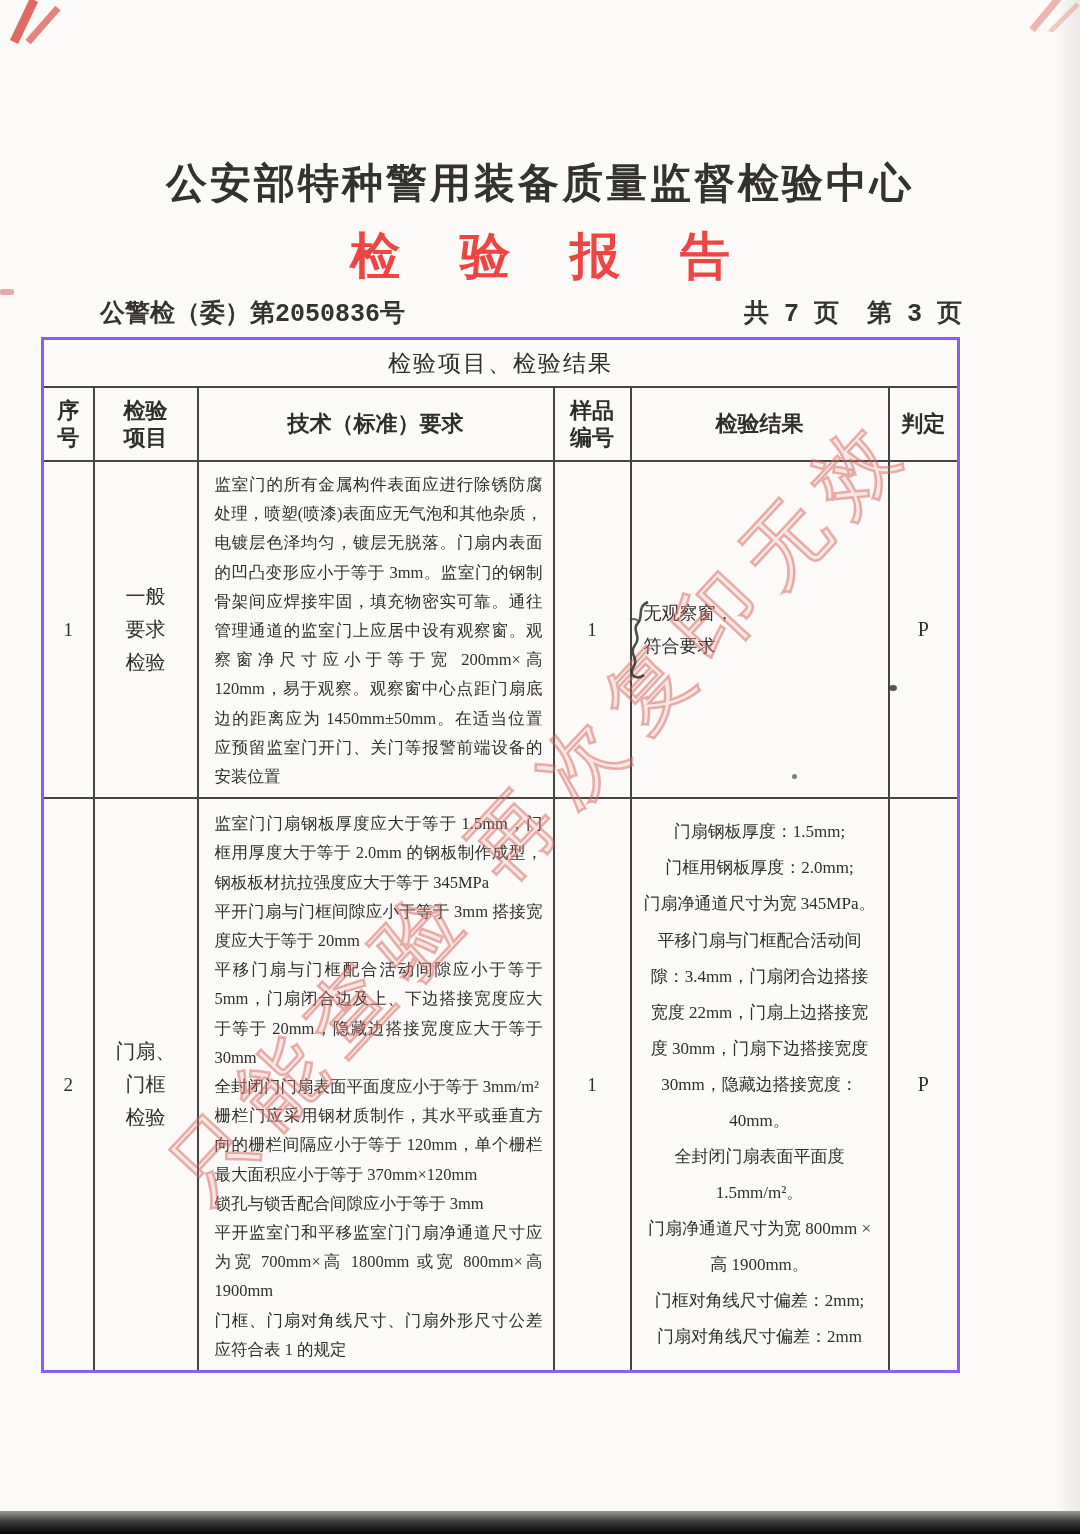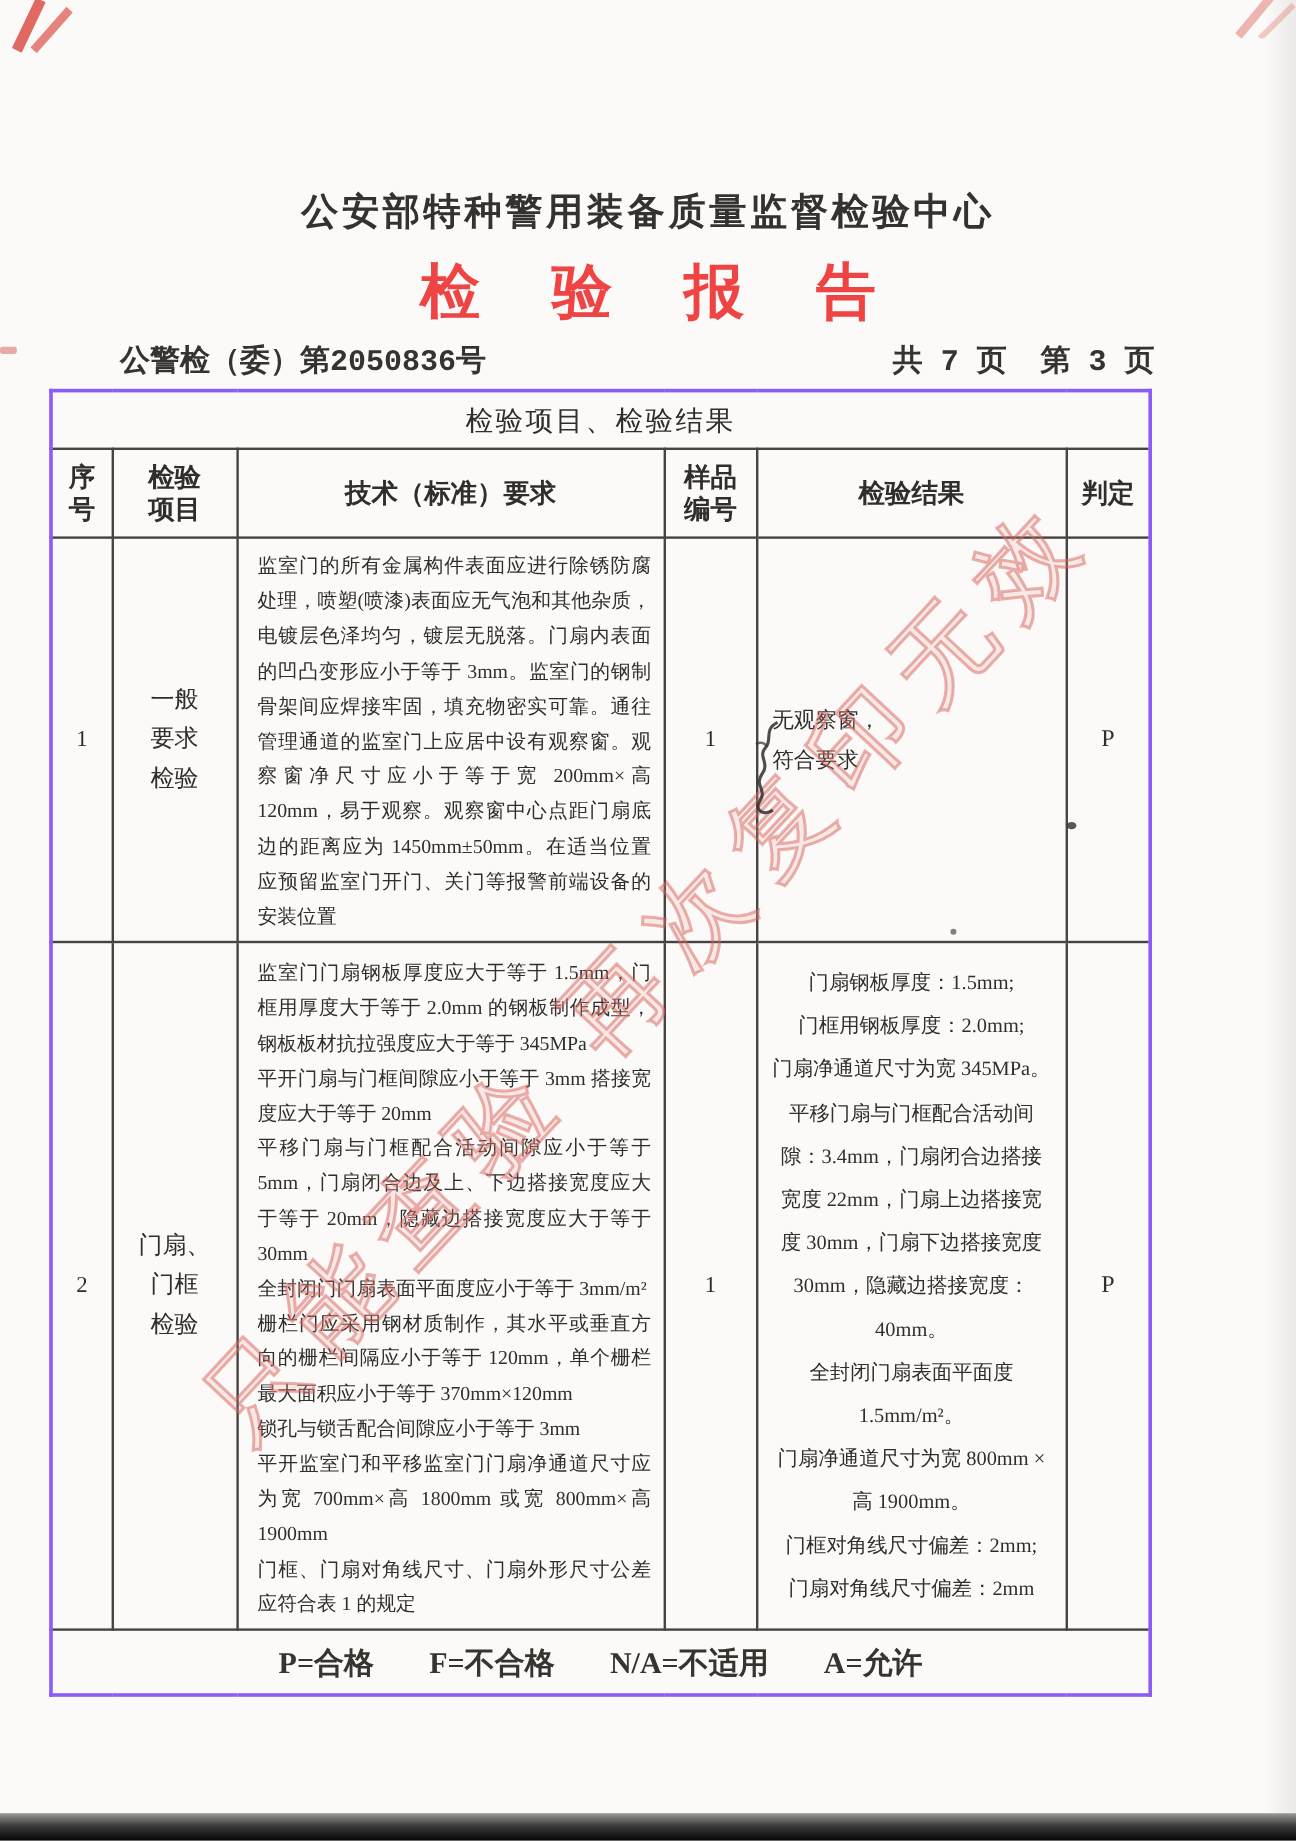--- a/index.html
+++ b/index.html
@@ -7,21 +7,21 @@
     width:1080px;height:1534px;position:relative;overflow:hidden;
     background:#fbfaf8;
     font-family:"Liberation Serif", serif;
     color:#2e2d2b;
   }
   .page{position:absolute;inset:0;}
 
   
   .doc-header{margin-top:156px;text-align:center;}
   .org-title{
-    font-size:31px;font-weight:700;letter-spacing:3px;color:#33322f;
+    font-size:41px;font-weight:700;letter-spacing:3px;color:#33322f;
   }
   .report-title{
     margin-top:12px;font-size:50px;font-weight:700;color:#ef4444;
     letter-spacing:60px;text-indent:60px;
   }
   .number-line{
     display:flex;justify-content:space-between;align-items:flex-end;
     margin-top:6px;padding:0 118px 0 100px;
     font-size:25px;font-weight:600;color:#343330;font-family:Liberation Mono, monospace;
   }
@@ -186,30 +186,20 @@
               <div class="result-line">平移门扇与门框配合活动间隙：3.4mm，门扇闭合边搭接宽度 22mm，门扇上边搭接宽度 30mm，门扇下边搭接宽度 30mm，隐藏边搭接宽度：40mm。</div>
               <div class="result-line">全封闭门扇表面平面度 1.5mm/m²。</div>
               <div class="result-line">门扇净通道尺寸为宽 800mm × 高 1900mm。</div>
               <div class="result-line">门框对角线尺寸偏差：2mm;</div>
               <div class="result-line">门扇对角线尺寸偏差：2mm</div>
             </div>
         </td>
         <td class="verdict-cell">P</td>
       </tr>
 
-      <tr>
-        <td class="legend-cell" colspan="6">
-          <div class="legend-wrap">
-              <div class="legend-item">P=合格</div>
-              <div class="legend-item">F=不合格</div>
-              <div class="legend-item">N/A=不适用</div>
-              <div class="legend-item">A=允许</div>
-            </div>
-        </td>
-      </tr>
     </tbody>
   </table>
 
 
   <div class="watermark-line">只能查验 再次复印无效</div>
 
   <div class="corner-mark corner-tl">
     <svg width="60" height="48">
       <path d="M10 46 L30 4" stroke="#d9453c" stroke-width="9" opacity="0.8" fill="none"></path>
       <path d="M24 46 L54 12" stroke="#d9453c" stroke-width="7" opacity="0.65" fill="none"></path>

